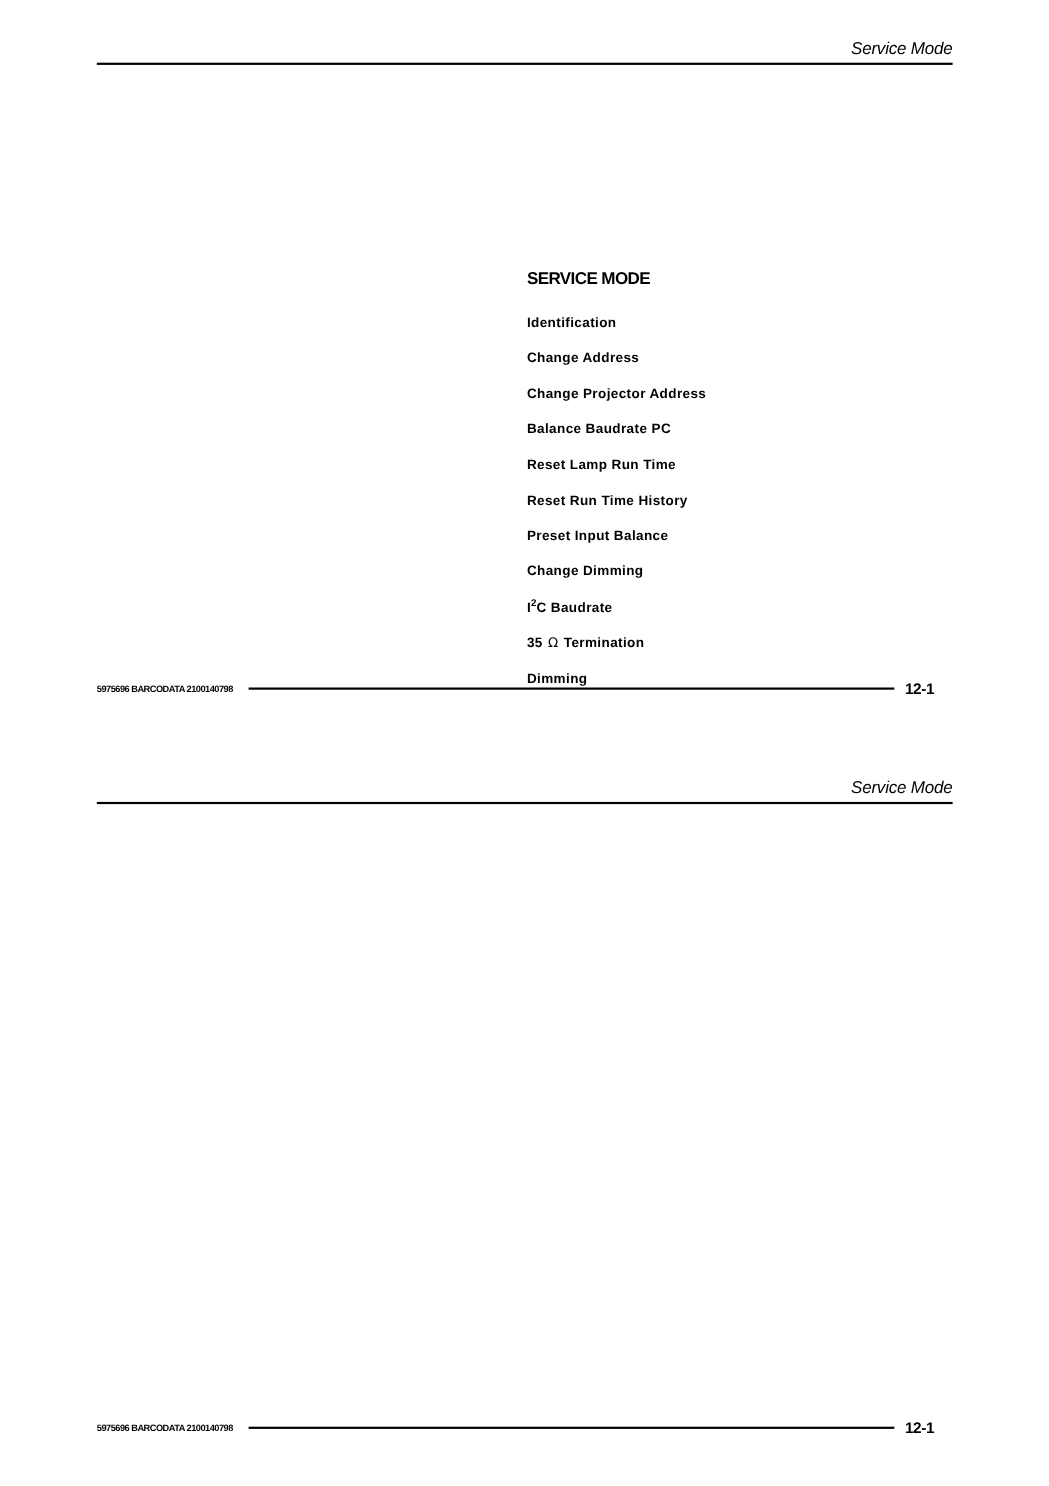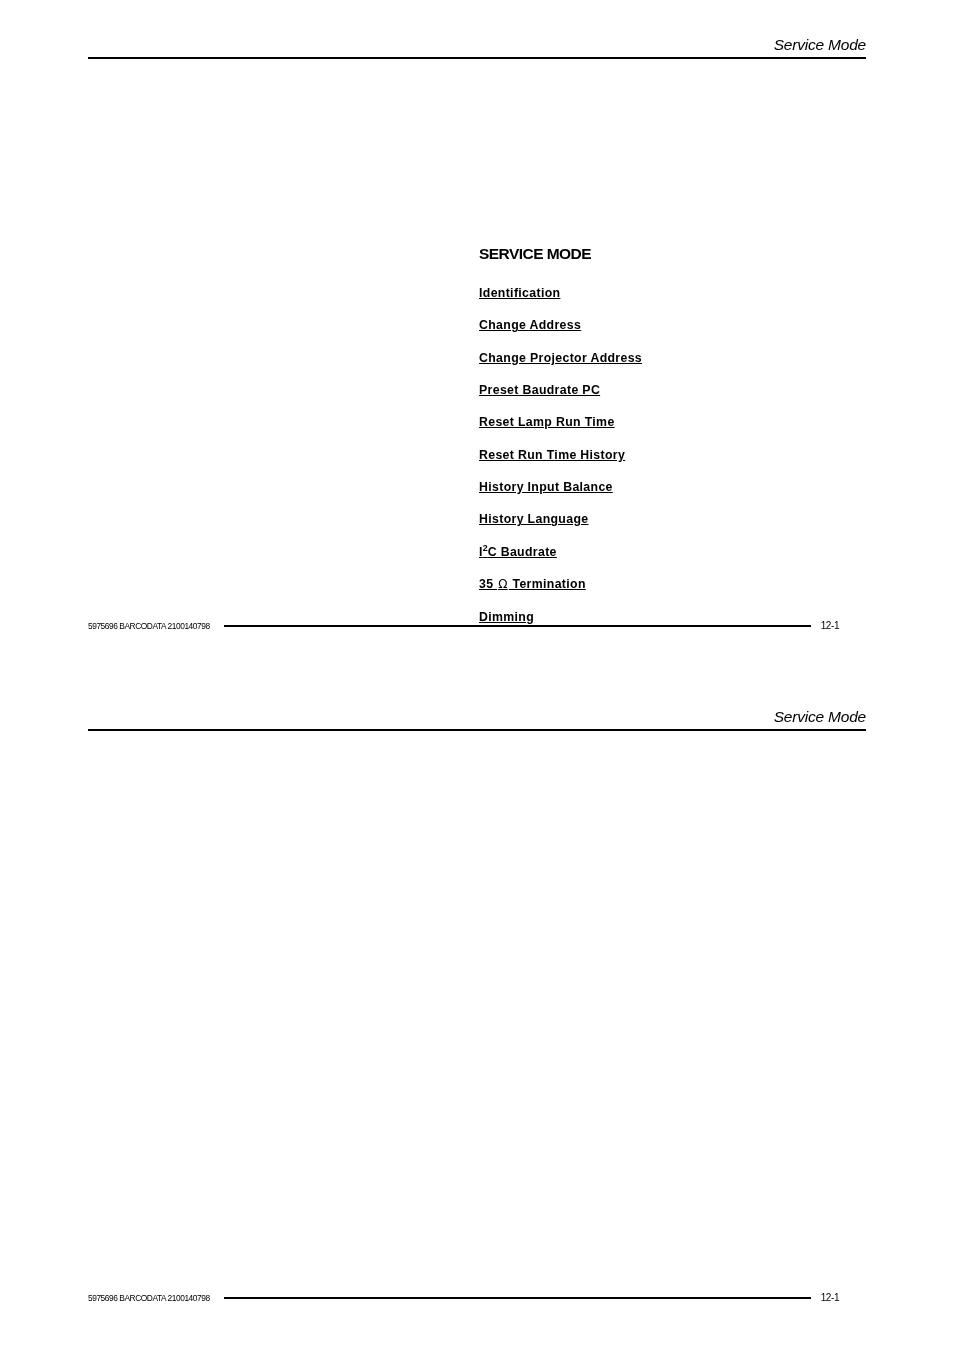--- a/index.html
+++ b/index.html
@@ -64,21 +64,20 @@
   .menu-list {
     list-style:none;
   }
   .menu-item {
     font-weight:700;
     font-size:12.3px;
     letter-spacing:0.35px;
     line-height:1.15;
     white-space:nowrap;
     margin-bottom:18.2px;
-    text-decoration:underline;
   }
   .menu-item:last-child { margin-bottom:0; }
   .menu-item sup {
     font-size:0.72em;
     vertical-align:super;
     line-height:0;
     letter-spacing:0;
   }
   .omega {
     font-family:"DejaVu Sans", sans-serif;
@@ -91,36 +90,36 @@
   .footer {
     position:absolute;
     left:88px;
     width:778px;
     display:flex;
     align-items:center;
     height:14px;
   }
   .footer-code {
     font-size:8.4px;
-    font-weight:400;
+    font-weight:700;
     letter-spacing:-0.45px;
     white-space:nowrap;
     line-height:1;
     text-align:right;
   }
   .footer-rule {
     flex:0 0 auto;
     height:1.6px;
     background:#000000;
     margin-left:14px;
     width:587px;
   }
   .footer-page {
-    font-size:10px;
-    font-weight:400;
+    font-size:14px;
+    font-weight:700;
     letter-spacing:-0.35px;
     white-space:nowrap;
     line-height:1;
     margin-left:10px;
   }
 
   
   #page-1 .header { top:36px; }
   #page-1 .menu-block { left:479px; top:245px; }
   #page-1 .footer { top:619px; }
@@ -138,25 +137,25 @@
     <div class="header-rule"></div>
   </div>
 
   <div class="menu-block">
     <h1 class="menu-title">SERVICE MODE</h1>
 
     <ul class="menu-list">
       <li class="menu-item">Identification</li>
       <li class="menu-item">Change  Address</li>
       <li class="menu-item">Change  Projector  Address</li>
-      <li class="menu-item">Preset  Baudrate  PC</li>
+      <li class="menu-item">Balance  Baudrate  PC</li>
       <li class="menu-item">Reset  Lamp  Run  Time</li>
       <li class="menu-item">Reset  Run  Time  History</li>
-      <li class="menu-item">History  Input  Balance</li>
-      <li class="menu-item">History  Language</li>
+      <li class="menu-item">Preset  Input  Balance</li>
+      <li class="menu-item">Change  Dimming</li>
       <li class="menu-item"><span>I</span><sup>2</sup><span>C  Baudrate</span></li>
       <li class="menu-item"><span>35 </span><span class="omega">Ω</span><span> Termination</span></li>
       <li class="menu-item">Dimming</li>
     </ul>
   </div>
 
   <div class="footer">
     <span class="footer-code">5975696 BARCODATA 2100140798</span>
     <span class="footer-rule"></span>
     <span class="footer-page">12-1</span>

